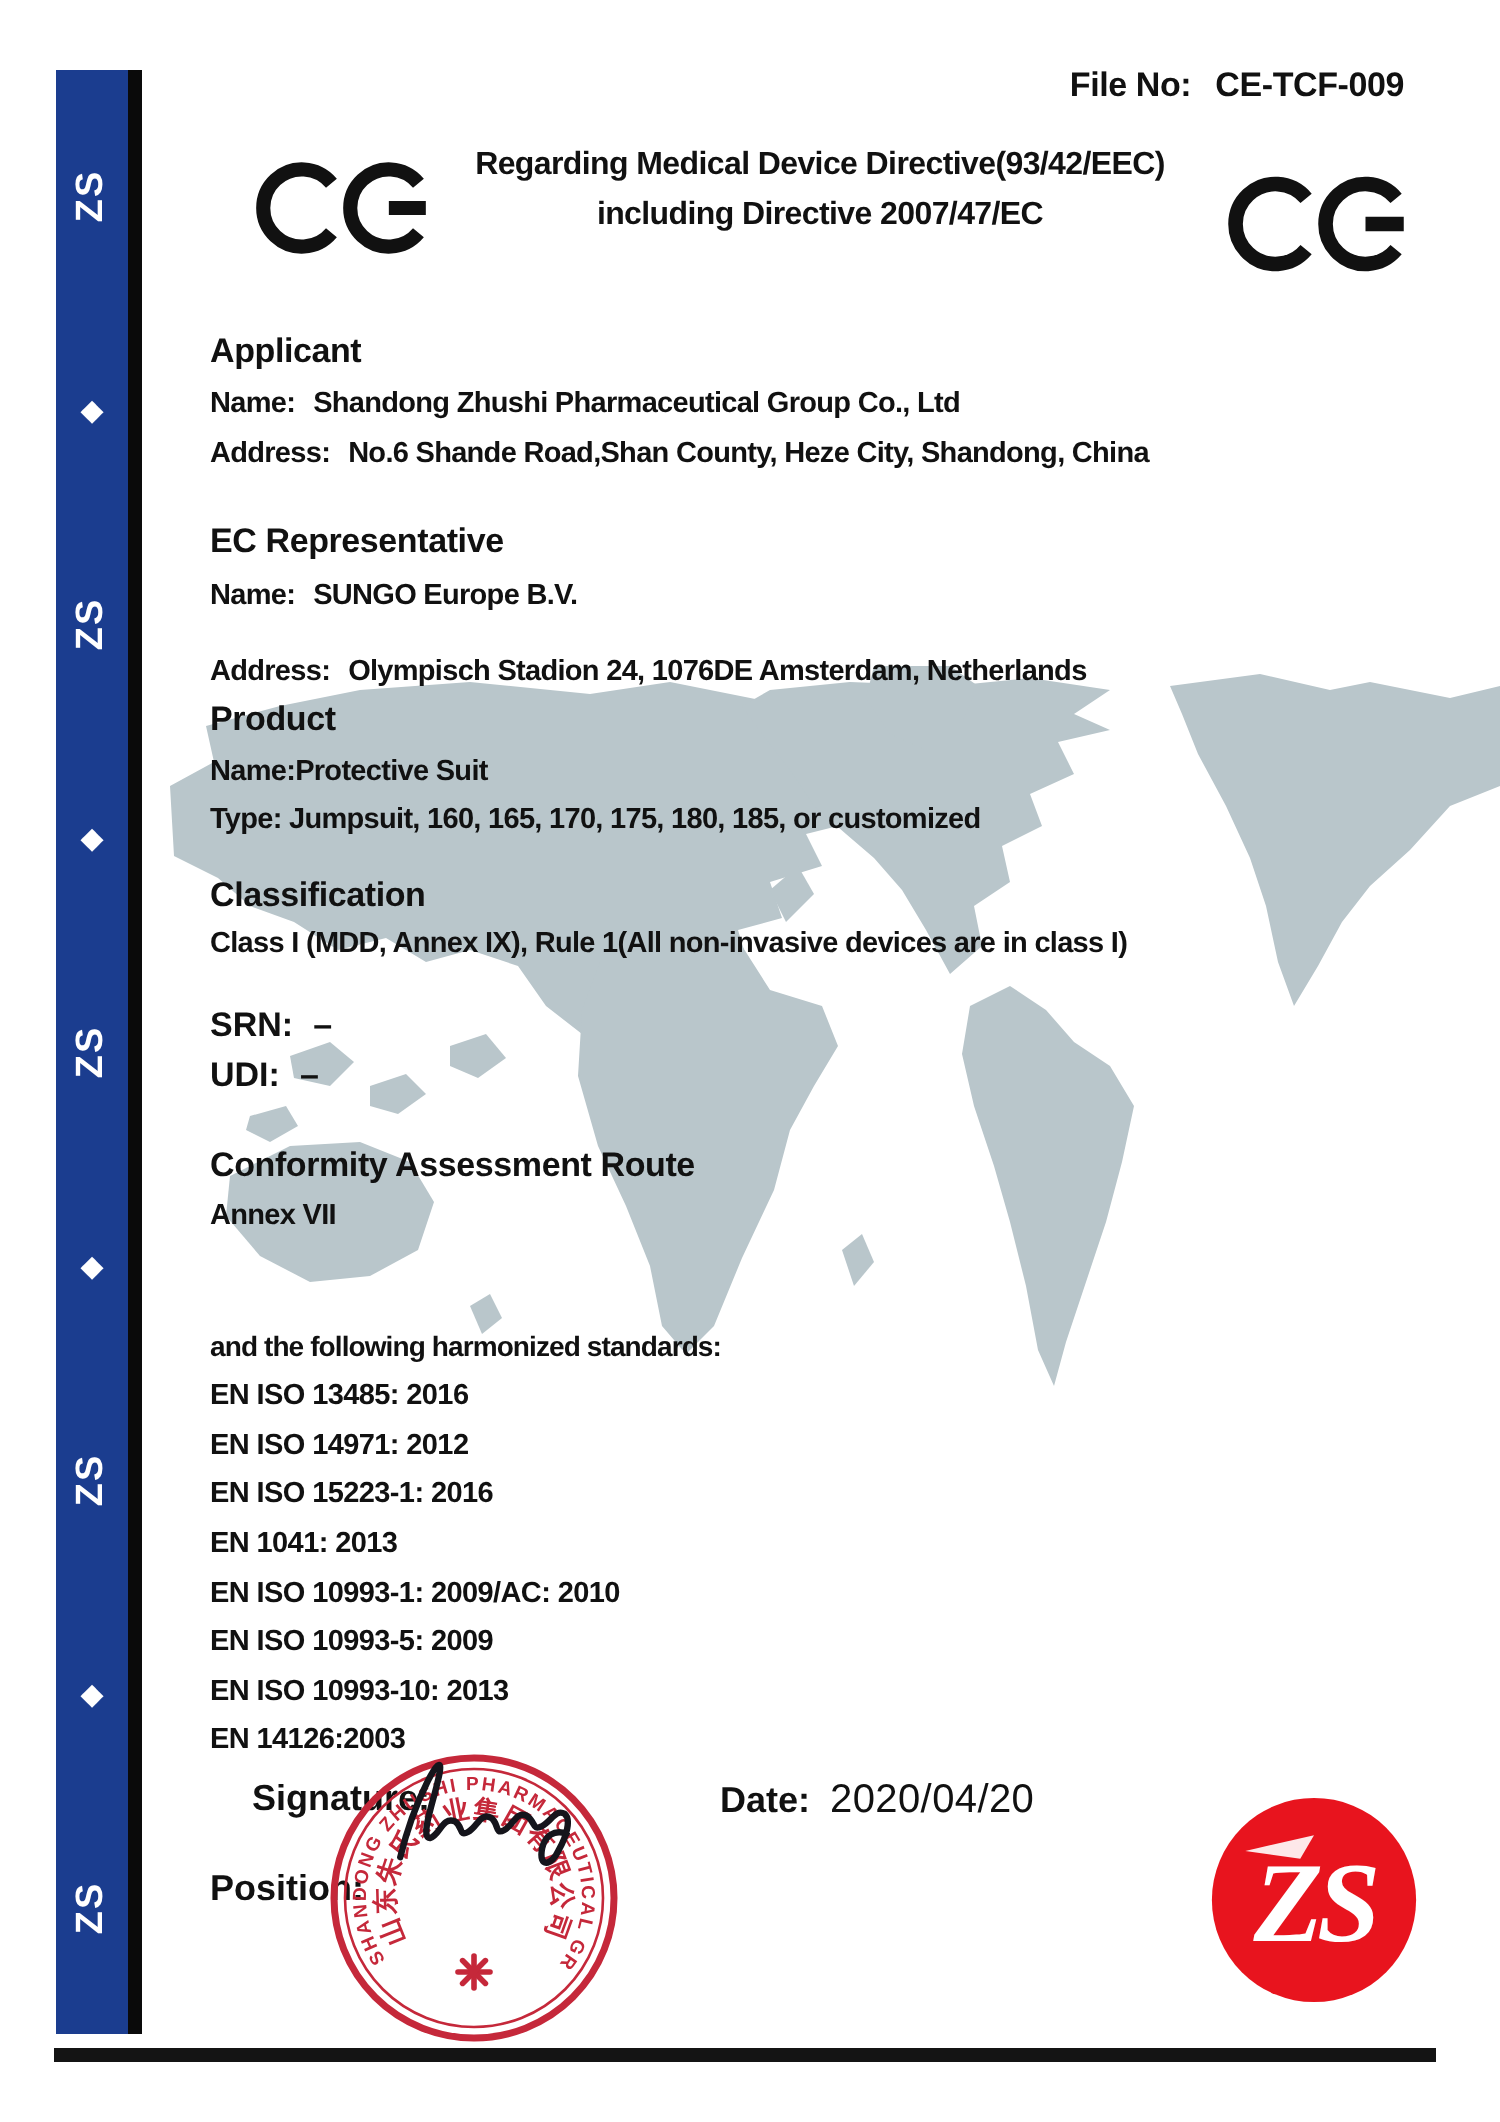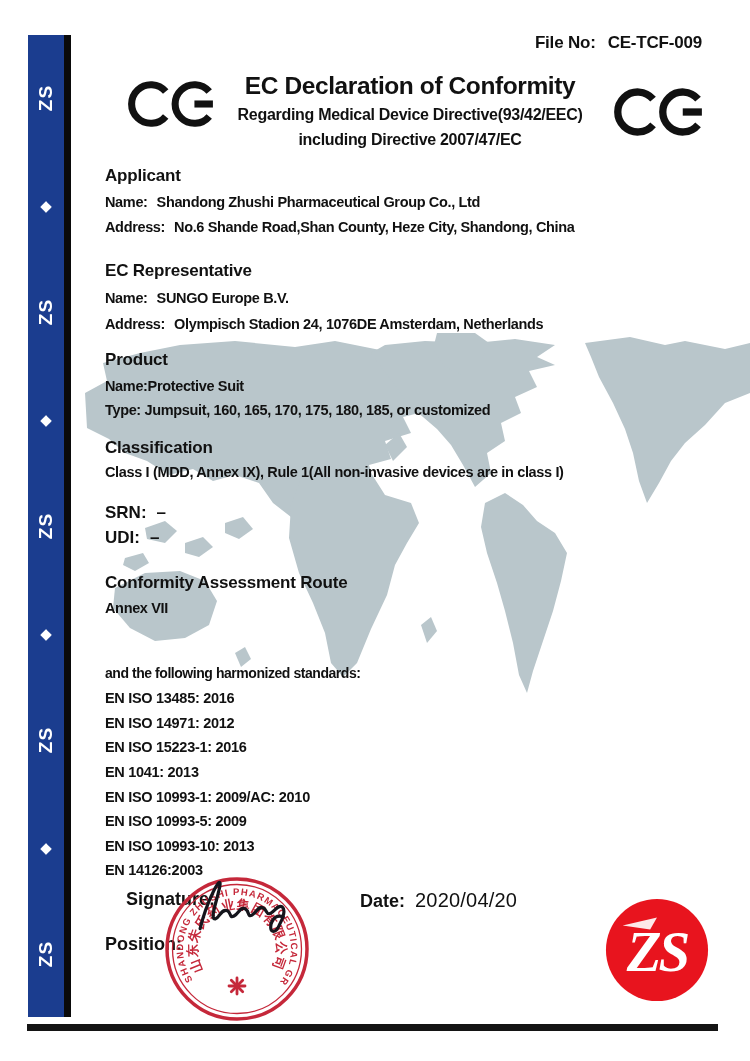--- a/index.html
+++ b/index.html
@@ -99,38 +99,37 @@
   </svg>
   <svg class="ce ce-right" width="90" height="50" viewBox="0 0 160 88">
     <g stroke="#111" stroke-width="13" fill="none">
       <path d="M71.2,21.2 A35.5,35.5 0 1 0 71.2,66.8"></path>
       <path d="M151.2,21.2 A35.5,35.5 0 1 0 151.2,66.8"></path>
       <path d="M124,44 L158,44"></path>
     </g>
   </svg>
 
   <div class="title-wrap">
-    <div class="doc-title">EC Declaration of Conformity</div>
     <div class="doc-sub">Regarding Medical Device Directive(93/42/EEC)</div>
     <div class="doc-sub">including Directive 2007/47/EC</div>
   </div>
 
   <div class="line h" style="top:166px">Applicant</div>
   <div class="line t" style="top:194px">
     <span>Name:</span><span class="val">Shandong Zhushi Pharmaceutical Group Co., Ltd</span>
   </div>
   <div class="line t" style="top:219px">
     <span>Address:</span><span class="val">No.6 Shande Road,Shan County, Heze City, Shandong, China</span>
   </div>
 
   <div class="line h" style="top:261px">EC Representative</div>
   <div class="line t" style="top:290px">
     <span>Name:</span><span class="val">SUNGO Europe B.V.</span>
   </div>
-  <div class="line t" style="top:316px">
+  <div class="line t" style="top:328px">
     <span>Address:</span><span class="val">Olympisch Stadion 24, 1076DE Amsterdam, Netherlands</span>
   </div>
 
   <div class="line h" style="top:350px">Product</div>
   <div class="line t" style="top:378px">Name:Protective Suit</div>
   <div class="line t" style="top:402px">Type: Jumpsuit,  160, 165, 170, 175, 180, 185,  or customized</div>
 
   <div class="line h" style="top:438px">Classification</div>
   <div class="line t" style="top:464px">Class I (MDD, Annex IX), Rule 1(All non-invasive devices are in class I)</div>
 

